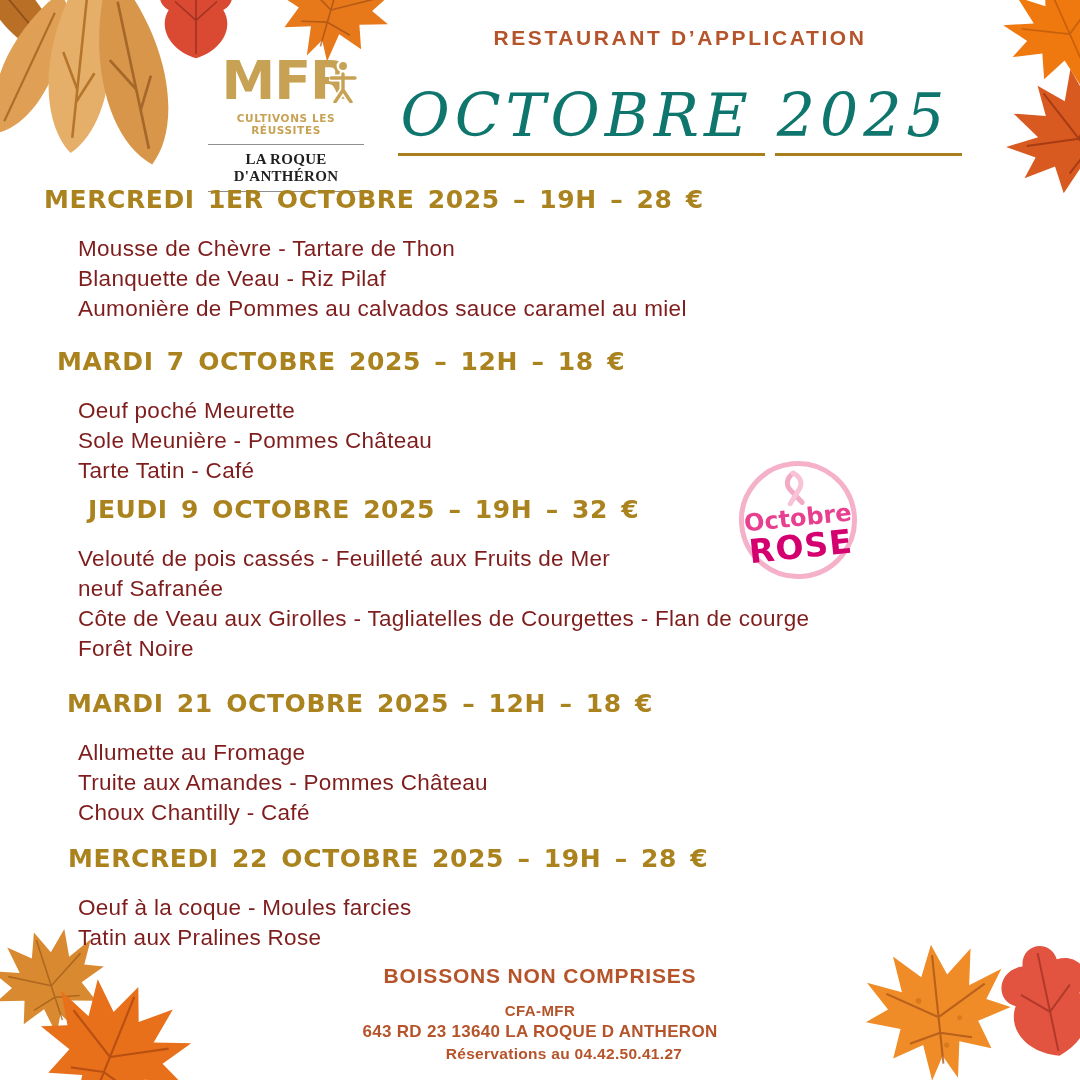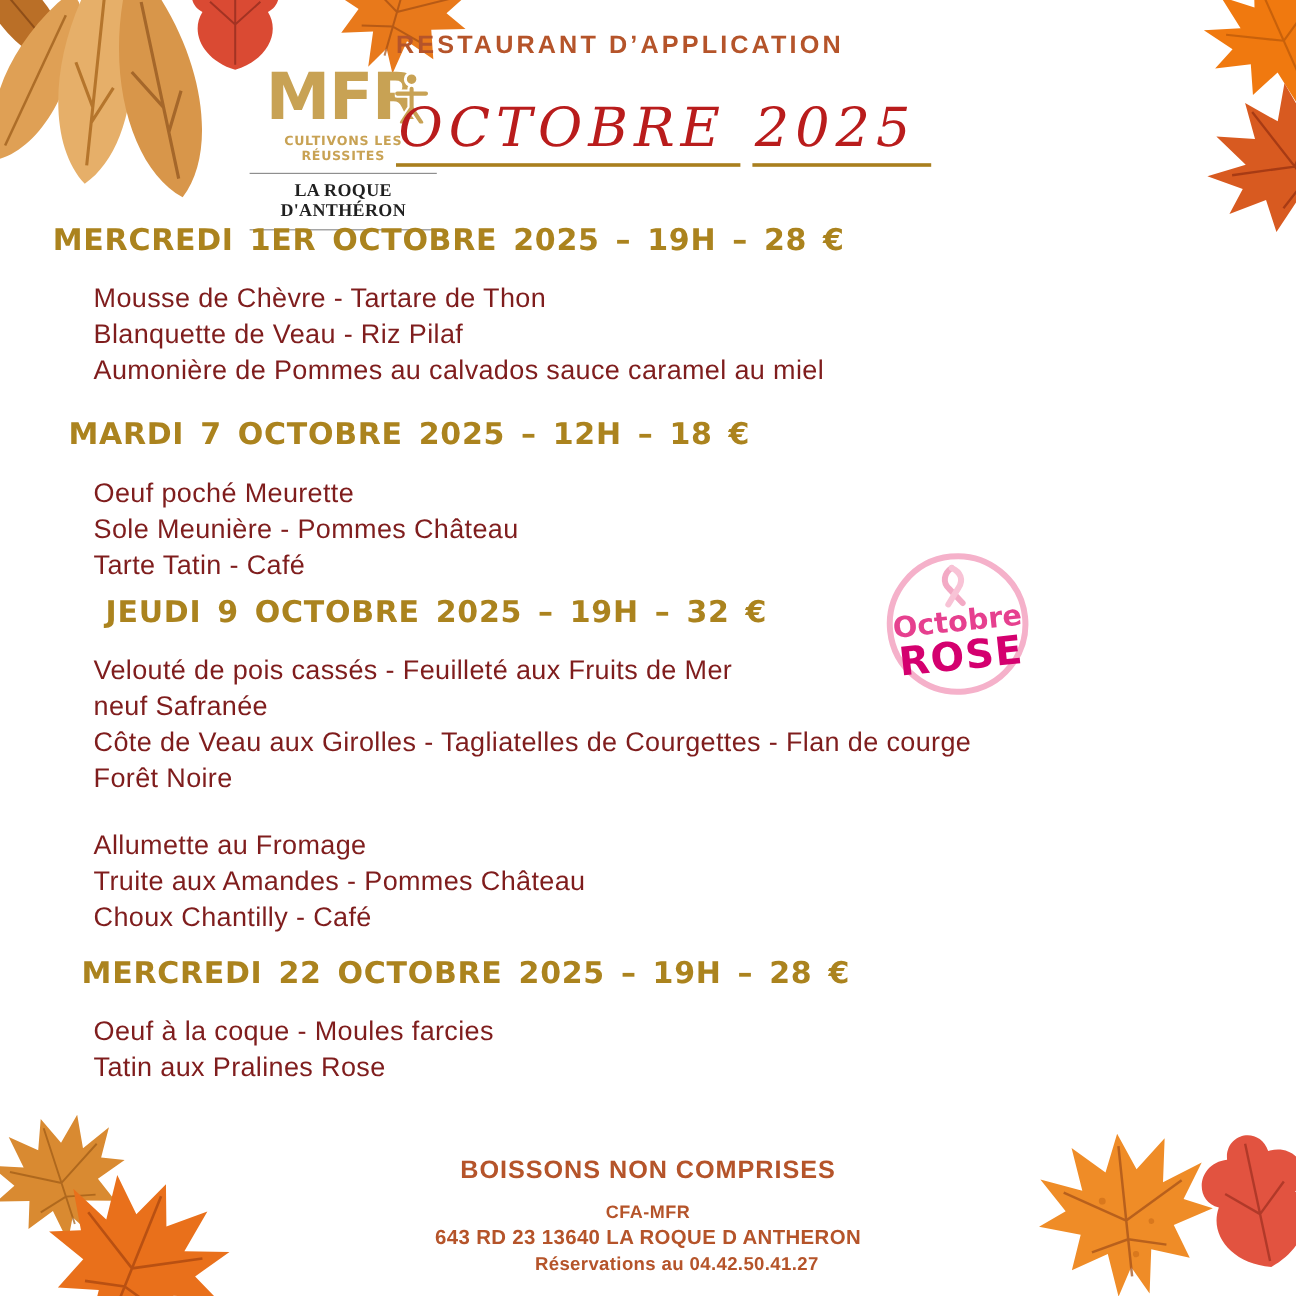--- a/index.html
+++ b/index.html
@@ -27,27 +27,27 @@
     margin-top:4px; font-family:"DejaVu Sans", sans-serif;
     font-weight:700; font-size:10.5px; letter-spacing:.6px; color:#c8a254;
   }
   .logo-divider { border:0; border-top:1.5px solid #8f8f8f; margin-top:8px; }
   .logo-location {
     font-family:"Liberation Serif", serif; font-weight:700;
     font-size:15px; letter-spacing:.3px; color:#1f1f1f; padding:6px 0;
   }
 
   
-  .masthead { position:absolute; left:330px; right:50px; top:26px; text-align:left; }
+  .masthead { position:absolute; left:330px; right:50px; top:26px; text-align:center; }
   .masthead-title {
     font-weight:800; font-size:21px; letter-spacing:2.6px; color:#b5542a;
   }
   .masthead-month {
     margin-top:30px; font-family:"DejaVu Serif", serif; font-style:italic;
-    font-size:45px; color:#b91c1c; letter-spacing:5px;
+    font-size:60px; color:#0f766e; letter-spacing:5px;
   }
   .masthead-month .u {
     border-bottom:3px solid #a97f1e; padding:0 12px 3px 2px; display:inline-block;
   }
   .masthead-month .u + .u { margin-left:10px; }
 
   
   .content { position:absolute; left:44px; top:186px; width:900px; }
   .menu-section h2 {
     font-family:"DejaVu Sans", sans-serif; font-weight:800;
@@ -199,20 +199,21 @@
 
     <section class="menu-section">
       <h2>JEUDI 9 OCTOBRE 2025 – 19H – 32 €</h2>
       <p class="item">Velouté de pois cassés - Feuilleté aux Fruits de Mer</p>
       <p class="item">neuf Safranée</p>
       <p class="item">Côte de Veau aux Girolles - Tagliatelles de Courgettes - Flan de courge</p>
       <p class="item">Forêt Noire</p>
     </section>
 
     <section class="menu-section">
+      <h2>MARDI 21 OCTOBRE 2025 – 12H – 18 €</h2>
       <p class="item">Allumette au Fromage</p>
       <p class="item">Truite aux Amandes - Pommes Château</p>
       <p class="item">Choux Chantilly - Café</p>
     </section>
 
     <section class="menu-section">
       <h2>MERCREDI 22 OCTOBRE 2025 – 19H – 28 €</h2>
       <p class="item">Oeuf à la coque - Moules farcies</p>
       <p class="item">Tatin aux Pralines Rose</p>
     </section>

